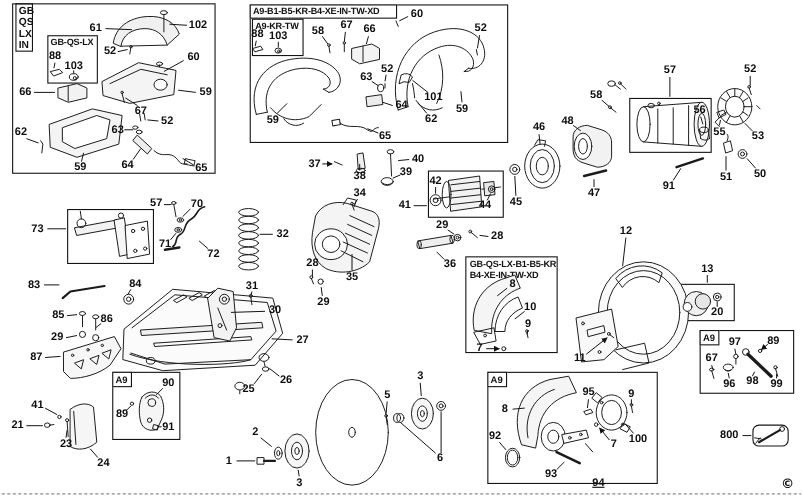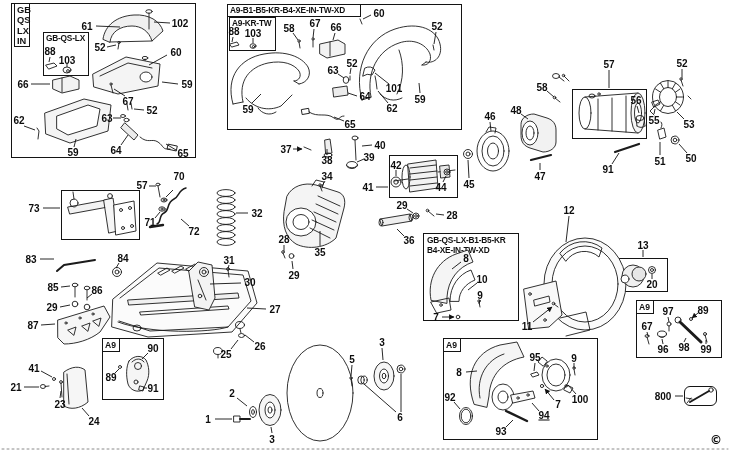--- a/index.html
+++ b/index.html
@@ -42,21 +42,21 @@
       <div class="rbox" style="left: 227px; top: 4px; width: 235px; height: 126px;"></div>
       <div class="rbox filled" style="left: 227px; top: 4px; width: 134px; height: 13px;">
         <div class="box-title">A9-B1-B5-KR-B4-XE-IN-TW-XD</div>
       </div>
       <div class="rbox" style="left: 229px; top: 17px; width: 47px; height: 34px;">
         <div class="box-title">A9-KR-TW</div>
       </div>
       <div class="rbox" style="left: 572px; top: 89px; width: 75px; height: 50px;"></div>
       <div class="rbox" style="left: 389px; top: 155px; width: 69px; height: 43px;"></div>
       <div class="rbox" style="left: 61px; top: 190px; width: 79px; height: 50px;"></div>
-      <div class="rbox" style="left: 423px; top: 233px; width: 96px; height: 88px;">
+      <div class="rbox" style="left: 423px; top: 233px; width: 84px; height: 88px;">
         <div class="box-title2">
           <div>GB-QS-LX-B1-B5-KR</div>
           <div>B4-XE-IN-TW-XD</div>
         </div>
       </div>
       <div class="rbox" style="left: 618px; top: 258px; width: 50px; height: 34px;"></div>
       <div class="rbox" style="left: 102px; top: 338px; width: 62px; height: 62px;">
         <div class="tab">A9</div>
       </div>
       <div class="rbox" style="left: 443px; top: 338px; width: 155px; height: 102px;">
@@ -571,21 +571,21 @@
       <div class="plabel" style="left: 368px; top: 187px;">41</div>
       <div class="plabel" style="left: 441px; top: 187px;">44</div>
       <div class="plabel" style="left: 402px; top: 205px;">29</div>
       <div class="plabel" style="left: 452px; top: 215px;">28</div>
       <div class="plabel" style="left: 409px; top: 240px;">36</div>
       <div class="plabel" style="left: 320px; top: 252px;">35</div>
       <div class="plabel" style="left: 284px; top: 239px;">28</div>
       <div class="plabel" style="left: 294px; top: 275px;">29</div>
       <div class="plabel" style="left: 34px; top: 208px;">73</div>
       <div class="plabel" style="left: 142px; top: 185px;">57</div>
-      <div class="plabel" style="left: 179px; top: 176px; text-align: center;">70</div>
+      <div class="plabel" style="left: 179px; top: 186px; text-align: center;">70</div>
       <div class="plabel" style="left: 150px; top: 222px;">71</div>
       <div class="plabel" style="left: 194px; top: 231px;">72</div>
       <div class="plabel" style="left: 257px; top: 213px;">32</div>
       <div class="plabel" style="left: 31px; top: 259px;">83</div>
       <div class="plabel" style="left: 123px; top: 258px;">84</div>
       <div class="plabel" style="left: 53px; top: 287px;">85</div>
       <div class="plabel" style="left: 97px; top: 290px;">86</div>
       <div class="plabel" style="left: 52px; top: 307px;">29</div>
       <div class="plabel" style="left: 33px; top: 325px;">87</div>
       <div class="plabel" style="left: 229px; top: 260px;">31</div>
@@ -613,21 +613,21 @@
       <div class="plabel" style="left: 466px; top: 258px;">8</div>
       <div class="plabel" style="left: 482px; top: 279px;">10</div>
       <div class="plabel" style="left: 480px; top: 295px;">9</div>
       <div class="plabel" style="left: 436px; top: 317px;">7</div>
       <div class="plabel" style="left: 459px; top: 372px;">8</div>
       <div class="plabel" style="left: 535px; top: 357px;">95</div>
       <div class="plabel" style="left: 574px; top: 358px;">9</div>
       <div class="plabel" style="left: 450px; top: 397px;">92</div>
       <div class="plabel" style="left: 558px; top: 404px;">7</div>
       <div class="plabel" style="left: 580px; top: 399px;">100</div>
-      <div class="plabel" style="left: 544px; top: 415px; text-decoration: underline;">94</div>
+      <div class="plabel" style="left: 544px; top: 439px; text-decoration: underline;">94</div>
       <div class="plabel" style="left: 501px; top: 431px;">93</div>
       <div class="plabel" style="left: 668px; top: 311px;">97</div>
       <div class="plabel" style="left: 703px; top: 310px;">89</div>
       <div class="plabel" style="left: 647px; top: 326px;">67</div>
       <div class="plabel" style="left: 663px; top: 349px;">96</div>
       <div class="plabel" style="left: 684px; top: 347px;">98</div>
       <div class="plabel" style="left: 706px; top: 349px;">99</div>
       <div class="plabel" style="left: 663px; top: 396px;">800</div>
     </div>
 

